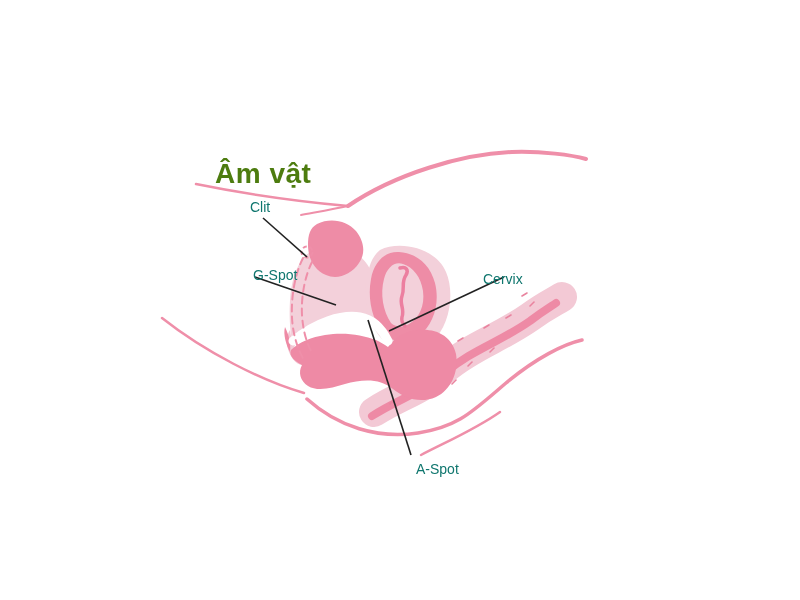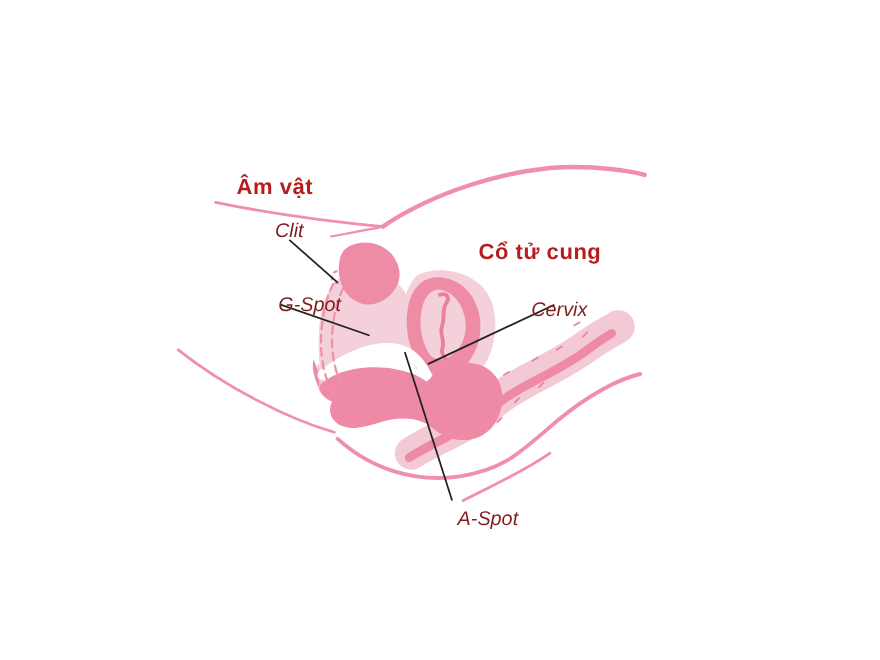--- a/index.html
+++ b/index.html
@@ -6,30 +6,29 @@
   .stage{
     position:relative;
     width:800px;height:600px;
     background:#ffffff;
     overflow:hidden;
     font-family:"Liberation Sans", sans-serif;
   }
   .stage svg{position:absolute;left:0;top:0;}
   .lbl{position:absolute;white-space:nowrap;line-height:1;}
   .lbl.vi{
-    color:#b91c1c;
+    color:#4d7c0f;
     font-weight:bold;
-    font-size:20px;
+    font-size:28px;
     letter-spacing:0.5px;
   }
   .lbl.en{
-    color:#7f1d1d;
+    color:#0f766e;
     font-weight:normal;
-    font-size:18px;
-    font-style:italic;
+    font-size:14px;
   }
   .pos-amvat{left:215px;top:160px;}
   .pos-clit{left:250px;top:200px;}
   .pos-diemg{left:118px;top:251px;}
   .pos-gspot{left:229px;top:268px;margin-left:24px;}
   .pos-cotucung{left:435px;top:219px;}
   .pos-cervix{left:483px;top:272px;}
   .pos-aspot{left:388px;top:462px;margin-left:28px;}
   .pos-diema{left:363px;top:487px;}
 </style>
@@ -86,16 +85,15 @@
 
     <path d="M263,218 L307,257" stroke="#222222" stroke-width="1.6"></path>
     <path d="M255,277 L336,305" stroke="#222222" stroke-width="1.6"></path>
     <path d="M504,277 L389,331" stroke="#222222" stroke-width="1.6"></path>
     <path d="M368,320 L411,455" stroke="#222222" stroke-width="1.6"></path>
   </svg>
 
   <div class="lbl vi pos-amvat">Âm vật</div>
   <div class="lbl en pos-clit">Clit</div>
   <div class="lbl en pos-gspot">G-Spot</div>
-  <div class="lbl vi pos-cotucung">Cổ tử cung</div>
   <div class="lbl en pos-cervix">Cervix</div>
   <div class="lbl en pos-aspot">A-Spot</div>
 </div>
 
 </body></html>

